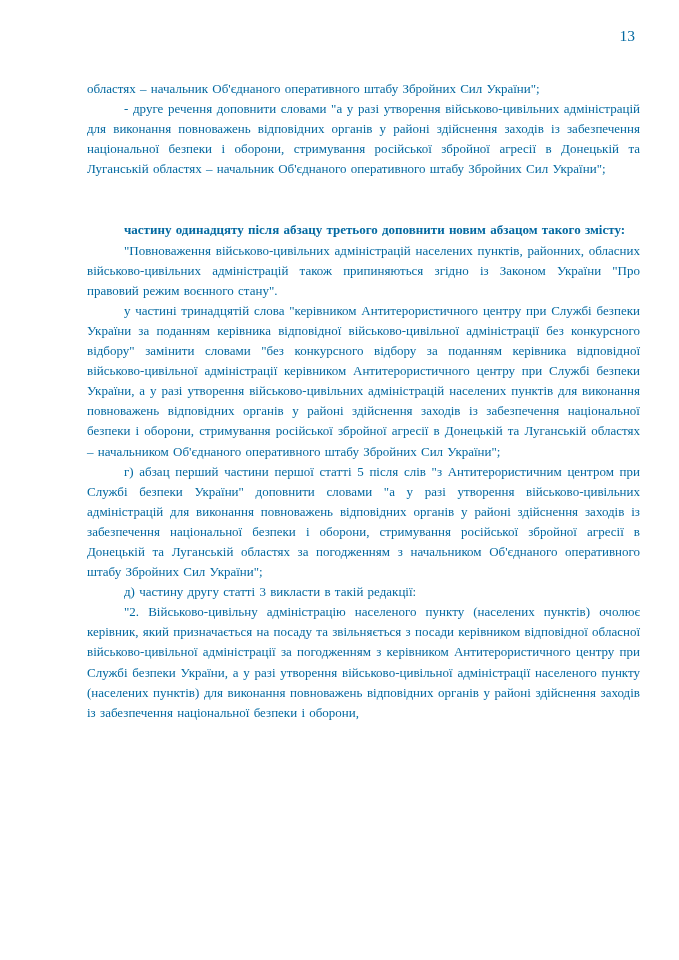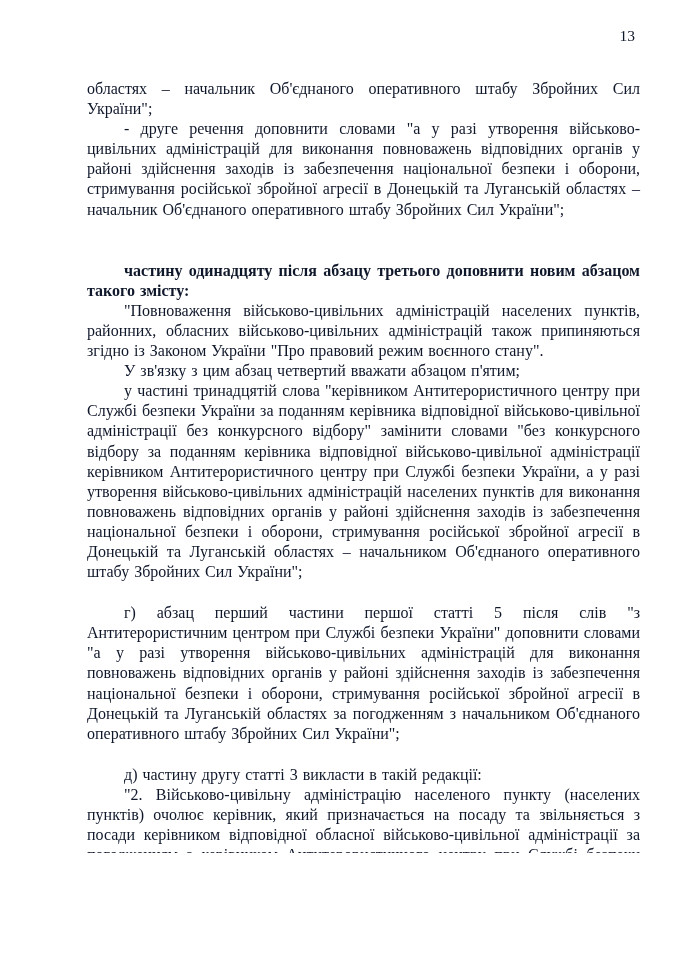--- a/index.html
+++ b/index.html
@@ -7,65 +7,63 @@
     padding: 0;
     background: #ffffff;
   }
   .page {
     position: relative;
     width: 679px;
     height: 853px;
     background: #ffffff;
     overflow: hidden;
     font-family: "Liberation Serif", "DejaVu Serif", serif;
-    color: #0f172a;
+    color: #0369a1;
     border-radius: 17px;
   }
   .page-number {
     position: absolute;
     top: 26px;
     right: 44px;
     font-size: 15.5px;
     line-height: 20px;
   }
   .content {
     position: absolute;
     top: 79px;
     left: 87px;
     width: 553px;
   }
   .content p {
     margin: 0;
-    font-size: 16px;
+    font-size: 13px;
     line-height: 20.1px;
     text-align: justify;
     text-indent: 37px;
     word-spacing: 1px;
   }
   .content p.no-indent {
     text-indent: 0;
   }
   .content p.gap-large {
     margin-top: 41px;
     font-weight: bold;
   }
   .content p.gap-small {
-    margin-top: 21px;
   }
 </style>
 </head>
 <body>
 
 <div class="page">
   <div class="page-number">13</div>
 
   <div class="content">
     <p class="no-indent">областях – начальник Об'єднаного оперативного штабу Збройних Сил України";</p>
     <p>- друге речення доповнити словами "а у разі утворення військово-цивільних адміністрацій для виконання повноважень відповідних органів у районі здійснення заходів із забезпечення національної безпеки і оборони, стримування російської збройної агресії в Донецькій та Луганській областях – начальник Об'єднаного оперативного штабу Збройних Сил України";</p>
     <p class="gap-large">частину одинадцяту після абзацу третього доповнити новим абзацом такого змісту:</p>
     <p>"Повноваження військово-цивільних адміністрацій населених пунктів, районних, обласних військово-цивільних адміністрацій також припиняються згідно із Законом України "Про правовий режим воєнного стану".</p>
-    <p>У зв'язку з цим абзац четвертий вважати абзацом п'ятим;</p>
     <p>у частині тринадцятій слова "керівником Антитерористичного центру при Службі безпеки України за поданням керівника відповідної військово-цивільної адміністрації без конкурсного відбору" замінити словами "без конкурсного відбору за поданням керівника відповідної військово-цивільної адміністрації керівником Антитерористичного центру при Службі безпеки України, а у разі утворення військово-цивільних адміністрацій населених пунктів для виконання повноважень відповідних органів у районі здійснення заходів із забезпечення національної безпеки і оборони, стримування російської збройної агресії в Донецькій та Луганській областях – начальником Об'єднаного оперативного штабу Збройних Сил України";</p>
     <p class="gap-small">г) абзац перший частини першої статті 5 після слів "з Антитерористичним центром при Службі безпеки України" доповнити словами "а у разі утворення військово-цивільних адміністрацій для виконання повноважень відповідних органів у районі здійснення заходів із забезпечення національної безпеки і оборони, стримування російської збройної агресії в Донецькій та Луганській областях за погодженням з начальником Об'єднаного оперативного штабу Збройних Сил України";</p>
     <p class="gap-small">д) частину другу статті 3 викласти в такій редакції:</p>
     <p>"2. Військово-цивільну адміністрацію населеного пункту (населених пунктів) очолює керівник, який призначається на посаду та звільняється з посади керівником відповідної обласної військово-цивільної адміністрації за погодженням з керівником Антитерористичного центру при Службі безпеки України, а у разі утворення військово-цивільної адміністрації населеного пункту (населених пунктів) для виконання повноважень відповідних органів у районі здійснення заходів із забезпечення національної безпеки і оборони,</p>
   </div>
 </div>
 
 </body></html>

